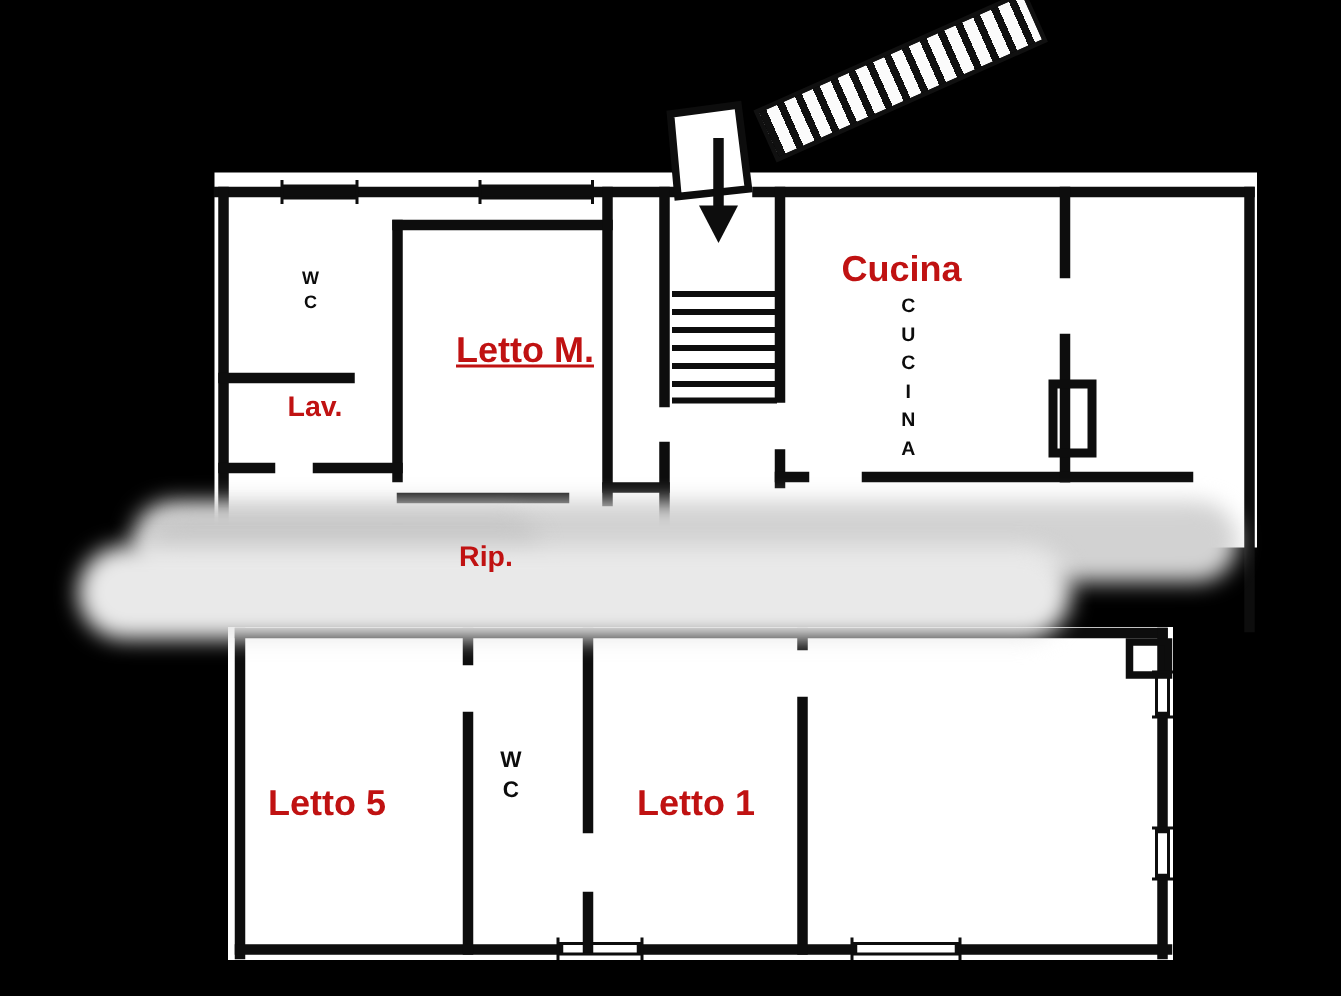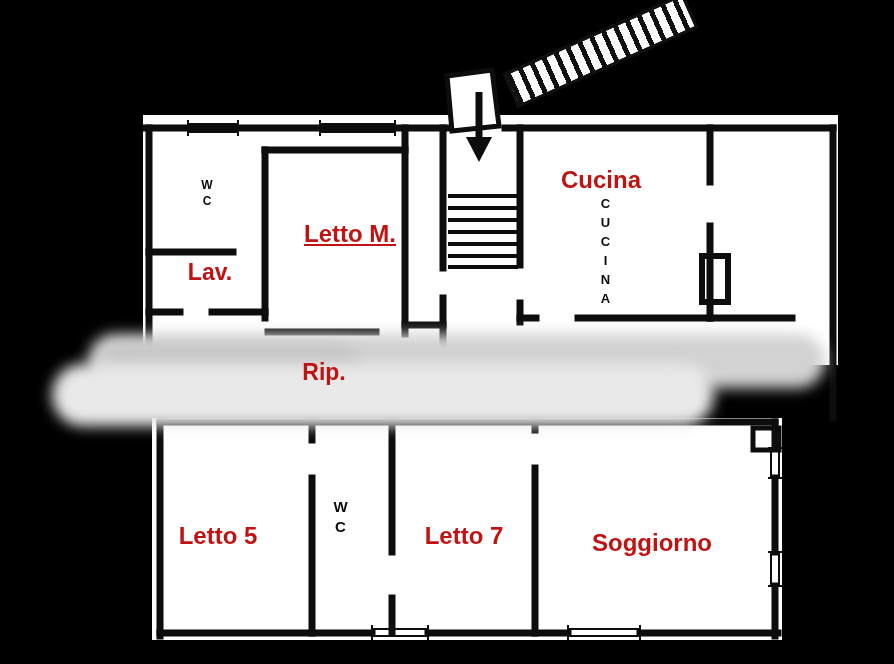--- a/index.html
+++ b/index.html
@@ -21,21 +21,21 @@
     position:absolute;left:510px;top:72px;width:198px;height:38px;
     transform:rotate(-24deg);transform-origin:0 50%;
     background:repeating-linear-gradient(90deg,#101010 0 5px,#fbfbfb 5px 13px);
     border:3px solid #101010;box-sizing:border-box;
   }
   
   .room-label{
     position:absolute;transform:translate(-50%,-50%);
     color:#c01212;font-weight:600;font-size:24px;white-space:nowrap;
   }
-  .room-label.small{font-size:23px;}
+  .room-label.small{font-size:19px;}
   
   .vtext{
     position:absolute;color:#0c0c0c;font-weight:bold;
     writing-mode:vertical-rl;text-orientation:upright;white-space:nowrap;
   }
   .vtext.wc-upper{left:200px;top:178px;font-size:12px;letter-spacing:2px;}
   .vtext.cucina-wall{left:598px;top:196px;font-size:13px;letter-spacing:4px;}
   .vtext.wc-lower{left:332px;top:498px;font-size:15px;letter-spacing:3px;}
 </style>
 </head>
@@ -109,16 +109,15 @@
 
   <div class="blur-band b1"></div>
   <div class="blur-band b3"></div>
   <div class="blur-band b2"></div>
 
   <div class="room-label" style="left:601px;top:180px;">Cucina</div>
   <div class="room-label" style="left:350px;top:234px;text-decoration:underline;">Letto M.</div>
   <div class="room-label small" style="left:210px;top:272px;">Lav.</div>
   <div class="room-label small" style="left:324px;top:343px;margin-top:29px;">Rip.</div>
   <div class="room-label" style="left:218px;top:536px;">Letto 5</div>
-  <div class="room-label" style="left:464px;top:536px;">Letto 7</div>
-  <div class="room-label" style="left:652px;top:543px;">Soggiorno</div>
+  <div class="room-label" style="left:464px;top:536px;">Letto 1</div>
 
 </div>
 
 </body></html>

